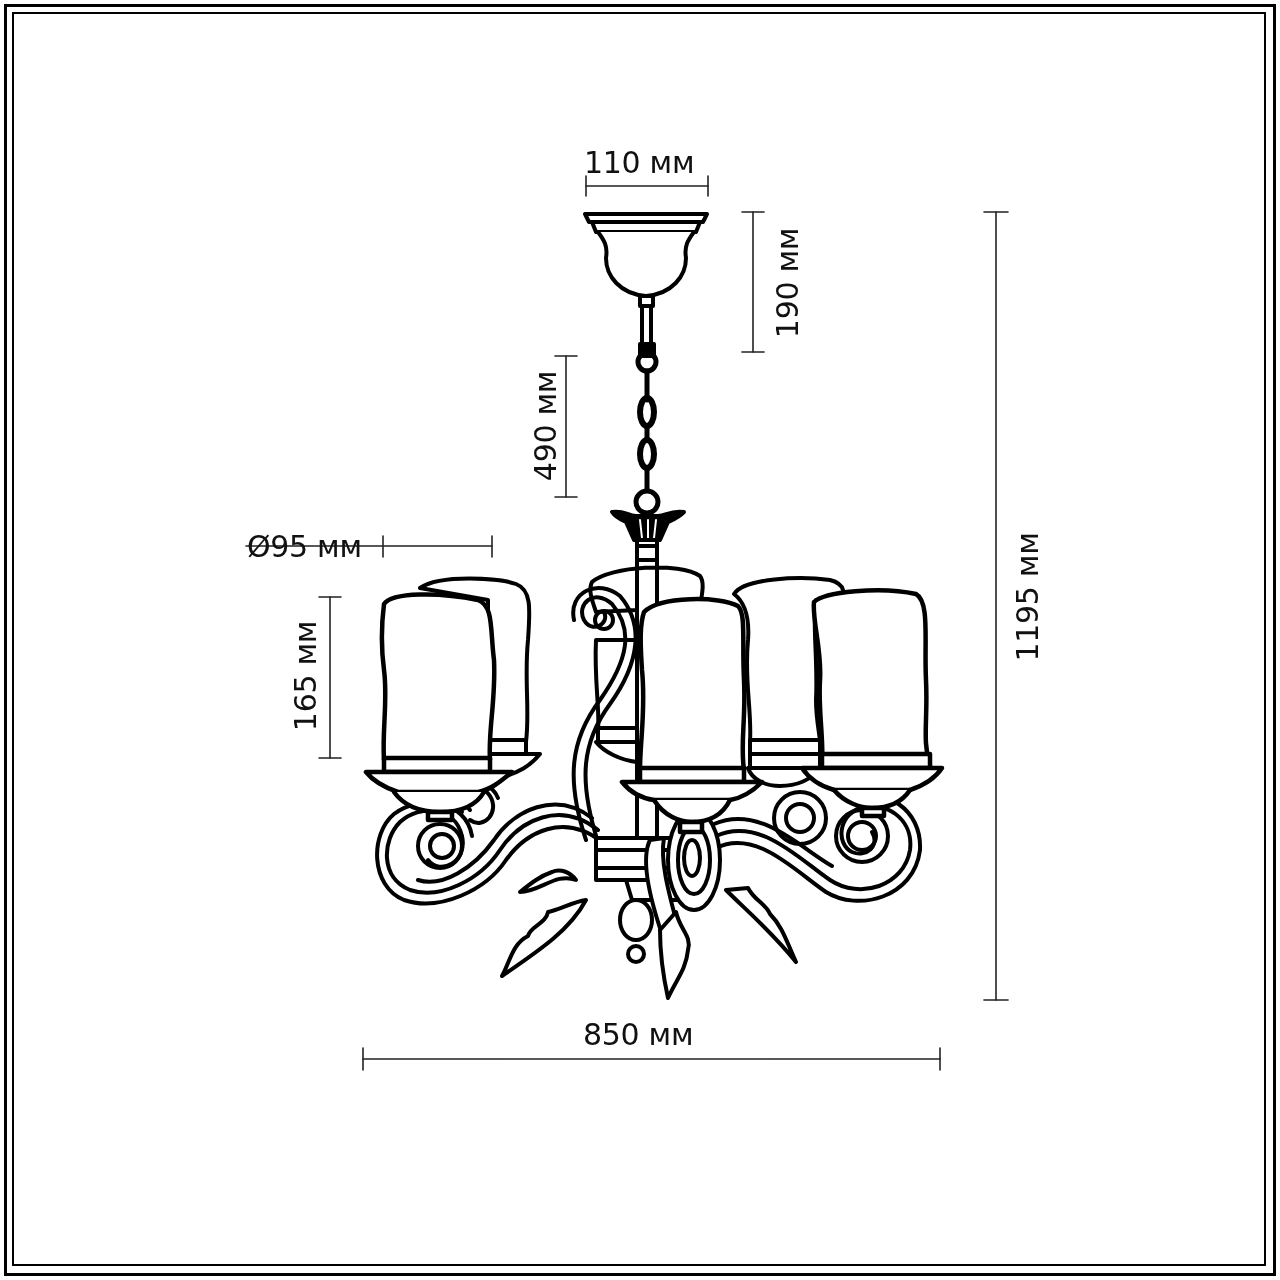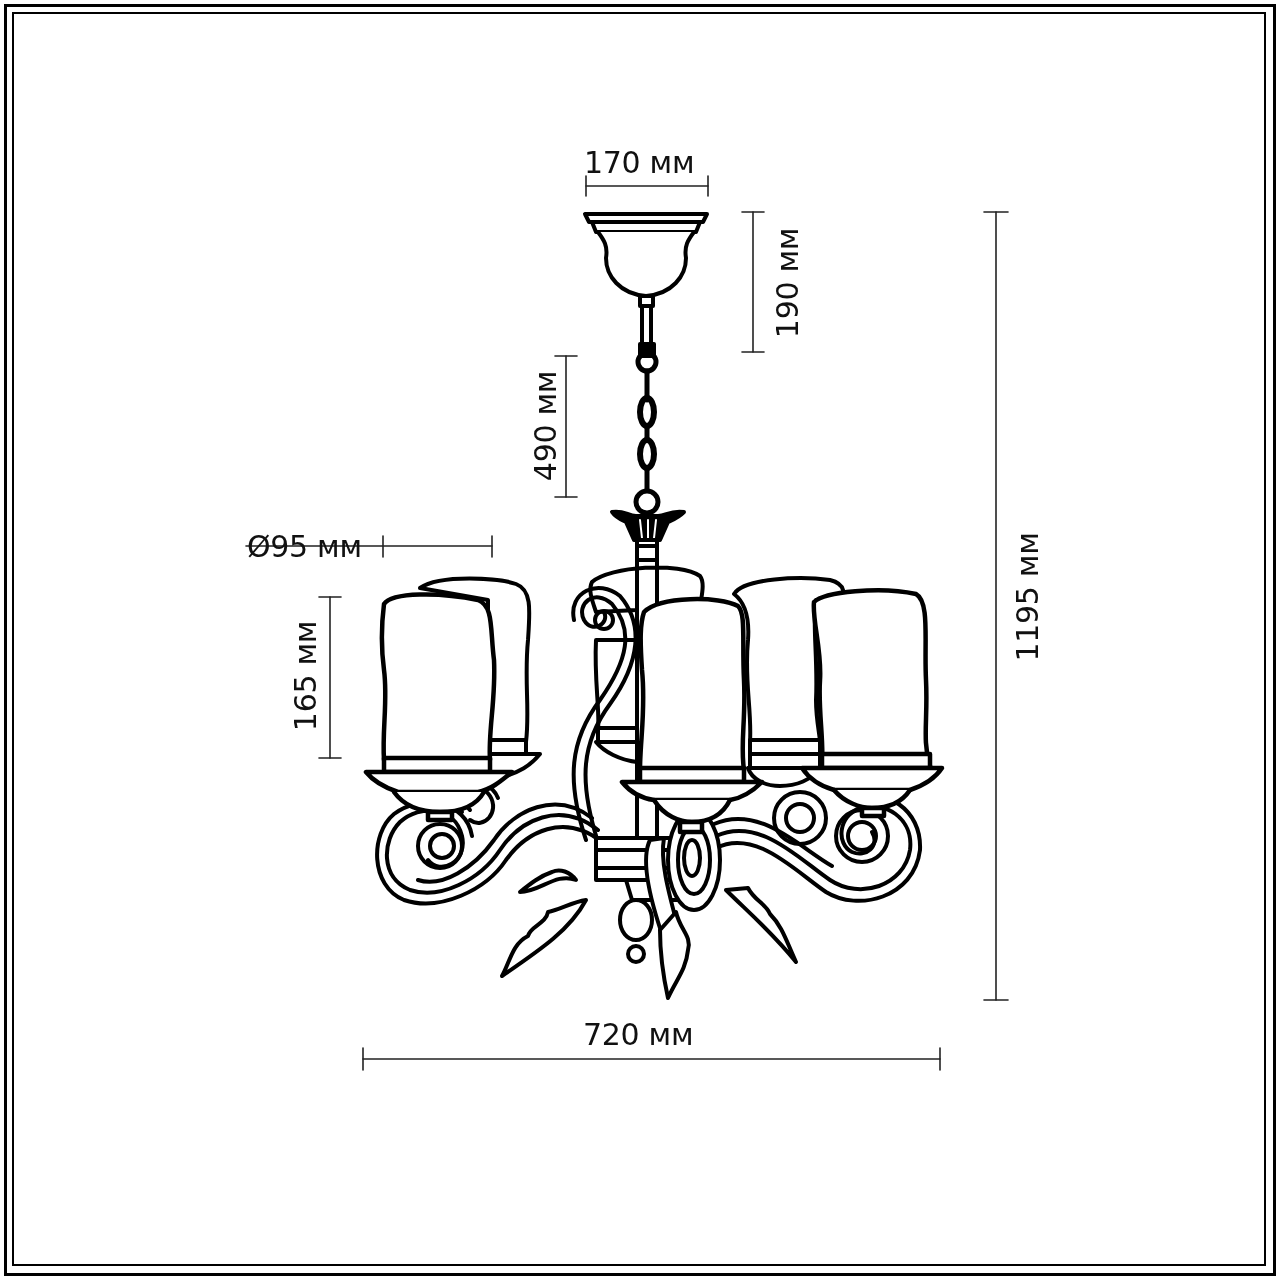--- a/index.html
+++ b/index.html
@@ -179,25 +179,25 @@
   </g>
   <g stroke-width="4.5" fill="#fff">
     <path d="M814 602 C824 592 880 586 916 594 C930 602 924 640 926 680 C928 720 922 740 930 766 L822 766 C824 740 818 710 820 680 C822 650 812 620 814 602 Z"></path>
     <rect x="822" y="754" width="108" height="14"></rect>
     <path d="M802 768 L942 768 C934 780 922 786 910 790 L834 790 C820 786 810 780 802 768 Z"></path>
     <path d="M834 790 C844 802 860 808 872 808 C888 808 902 802 910 790"></path>
     <rect x="862" y="808" width="22" height="8"></rect>
   </g>
 </svg>
 
-<div class="dim-label" style="left:584px; top:148px;">170 мм</div>
+<div class="dim-label" style="left:584px; top:148px;">110 мм</div>
 
 <div class="dim-label rot" style="left:718px; top:268px; width:140px; text-align:center;">190 мм</div>
 
 <div class="dim-label rot" style="left:476px; top:411px; width:140px; text-align:center;">490 мм</div>
 
 <div class="dim-label" style="left:247px; top:532px;">Ø95 мм</div>
 
 <div class="dim-label rot" style="left:236px; top:661px; width:140px; text-align:center;">165 мм</div>
 
 <div class="dim-label rot" style="left:928px; top:582px; width:200px; text-align:center;">1195 мм</div>
 
-<div class="dim-label" style="left:583px; top:1020px;">720 мм</div>
+<div class="dim-label" style="left:583px; top:1020px;">850 мм</div>
 
 </body></html>

